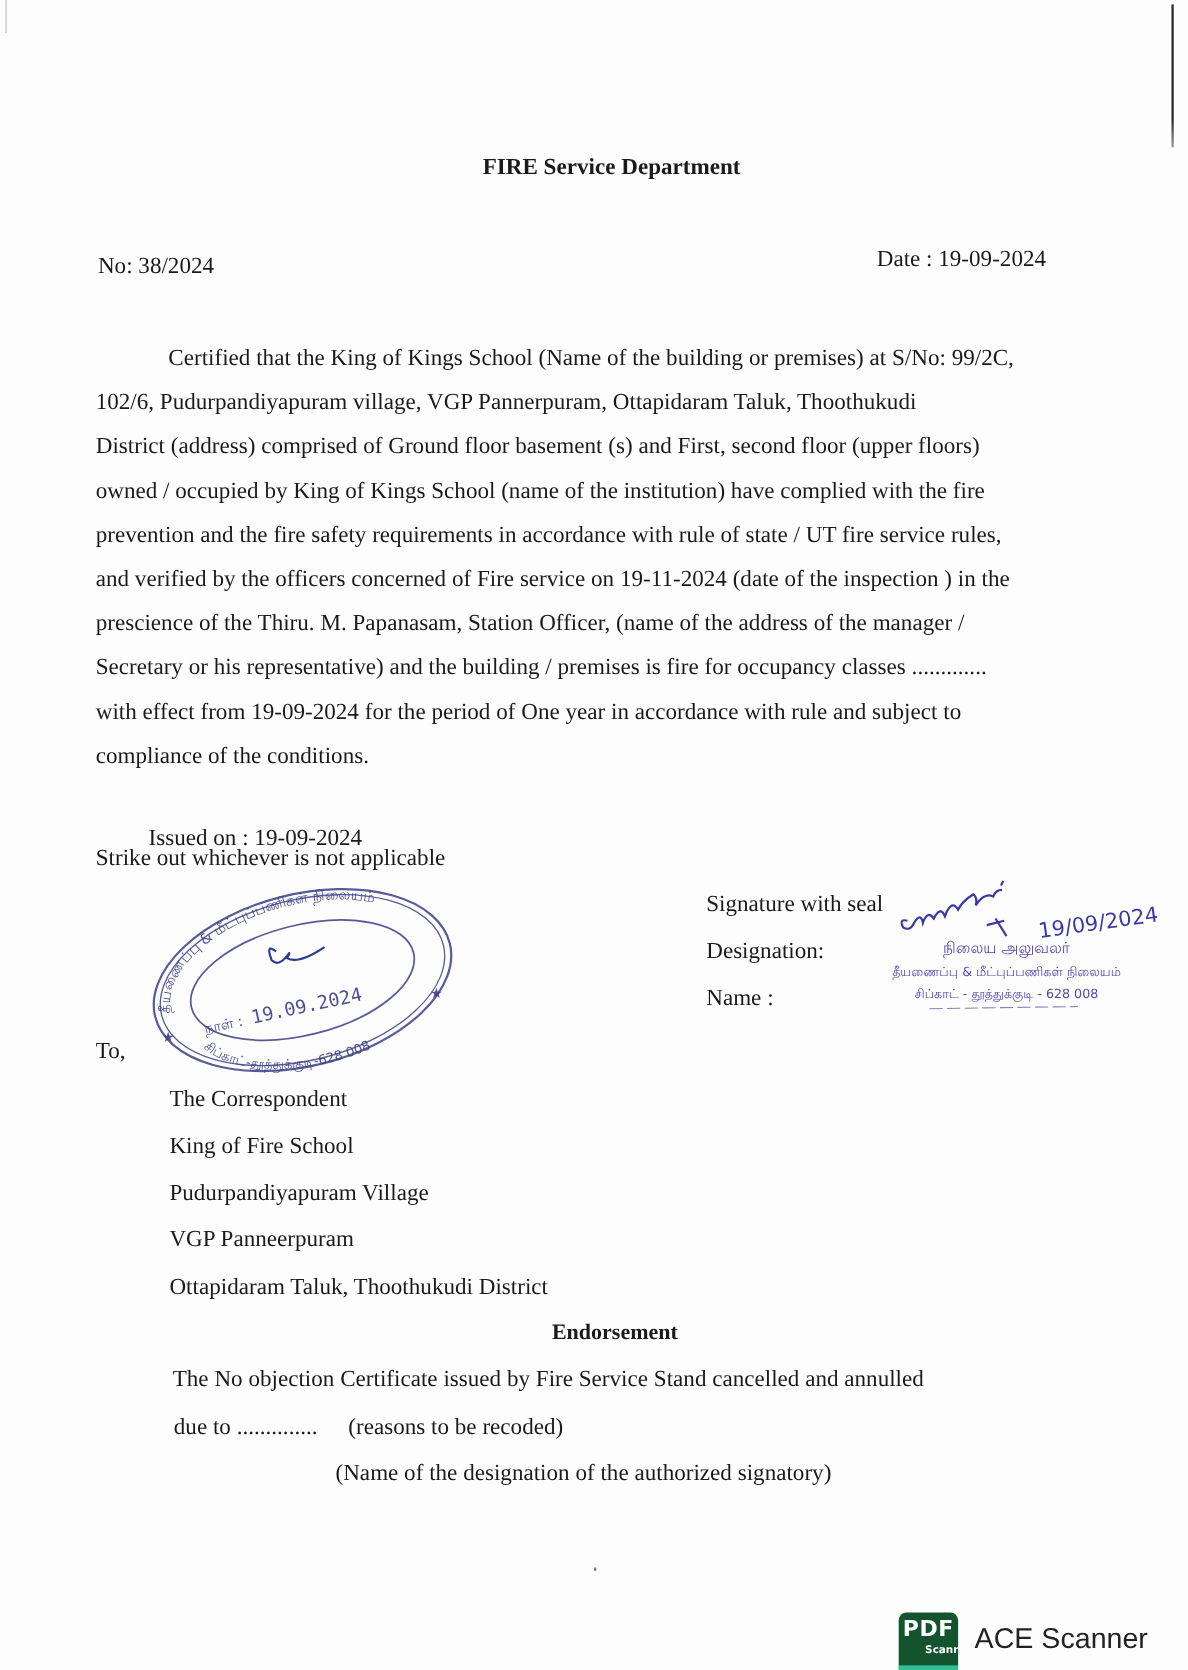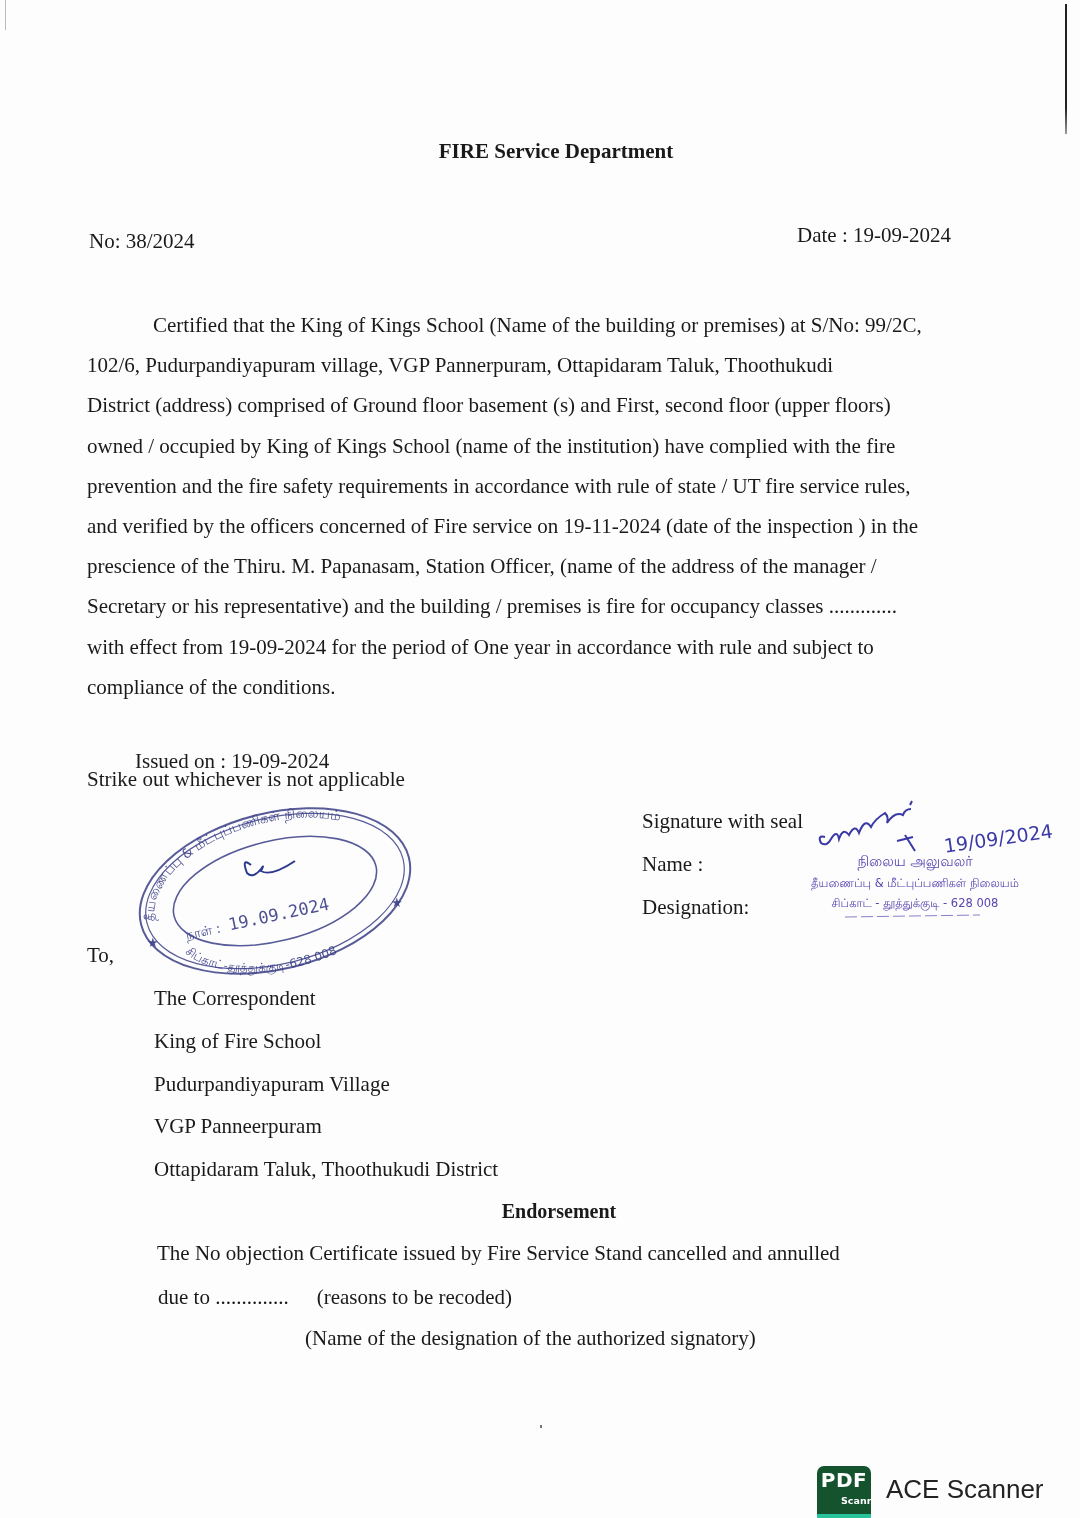--- a/index.html
+++ b/index.html
@@ -98,22 +98,22 @@
     <g transform="rotate(-12 140 100)">
       <text x="48" y="118" font-family="DejaVu Sans, sans-serif" font-size="13">நாள் :</text>
       <text x="92" y="118" font-family="DejaVu Sans Mono, monospace" font-size="17">19.09.2024</text>
     </g>
   </g>
   <path d="M 118 62 q -10 -8 -4 8 q 6 6 14 -4 q 4 -6 0 2 q 10 6 34 -10" fill="none" stroke="#2b3a8e" stroke-width="2"></path>
 </svg>
 
 <div class="sig-labels">
   <div>Signature with seal</div>
+  <div>Designation:</div>
   <div>Name :</div>
-  <div>Designation:</div>
 </div>
 
 <svg class="stamp-sig" viewBox="0 0 305 130">
   <path d="M 60 42 q -8 -2 -4 6 q 6 4 10 -4 q 6 -10 8 0 q 4 -12 10 -4 q 6 -12 10 -2 q 6 -16 12 -6 q 4 -8 14 -14 q 4 4 2 10 q 8 -12 16 -8 q 2 -6 8 -6 M 147 6 l -2 4" fill="none" stroke="#3a39a6" stroke-width="2"></path>
   <path d="M 140 40 l 10 16 M 132 46 l 16 -4" fill="none" stroke="#3a39a6" stroke-width="2"></path>
   <text x="178" y="52" font-family="DejaVu Sans, sans-serif" font-size="19" fill="#3a39a6" transform="rotate(-8 220 40)">19/09/2024</text>
   <text x="150" y="71" text-anchor="middle" font-family="DejaVu Sans, sans-serif" font-size="14" fill="#5a45b0">நிலைய அலுவலர்</text>
   <text x="150" y="92" text-anchor="middle" font-family="DejaVu Sans, sans-serif" font-size="11.5" fill="#5a45b0">தீயணைப்பு &amp; மீட்புப்பணிகள் நிலையம்</text>
   <text x="150" y="112" text-anchor="middle" font-family="DejaVu Sans, sans-serif" font-size="11.5" fill="#5a45b0">சிப்காட் - தூத்துக்குடி - 628 008</text>
   <line x1="80" y1="122" x2="215" y2="120" stroke="#8a7fc8" stroke-width="1" stroke-dasharray="12 4"></line>

